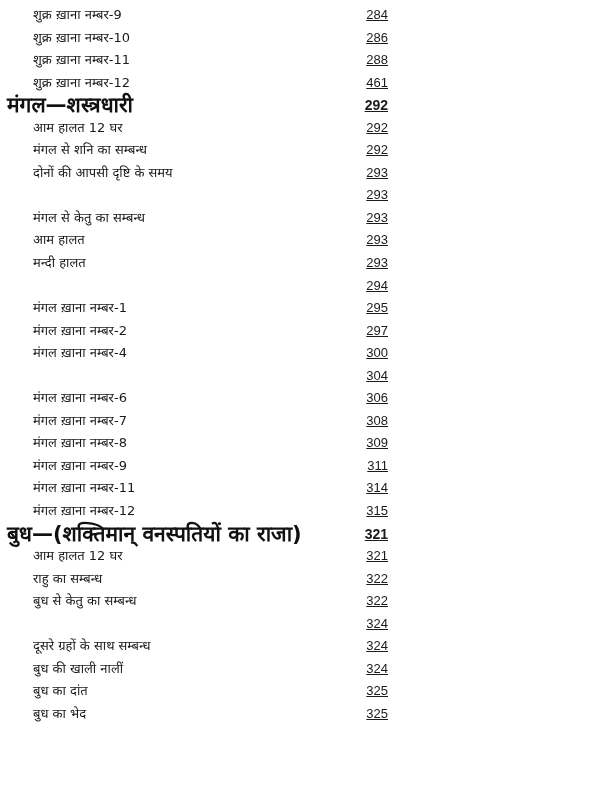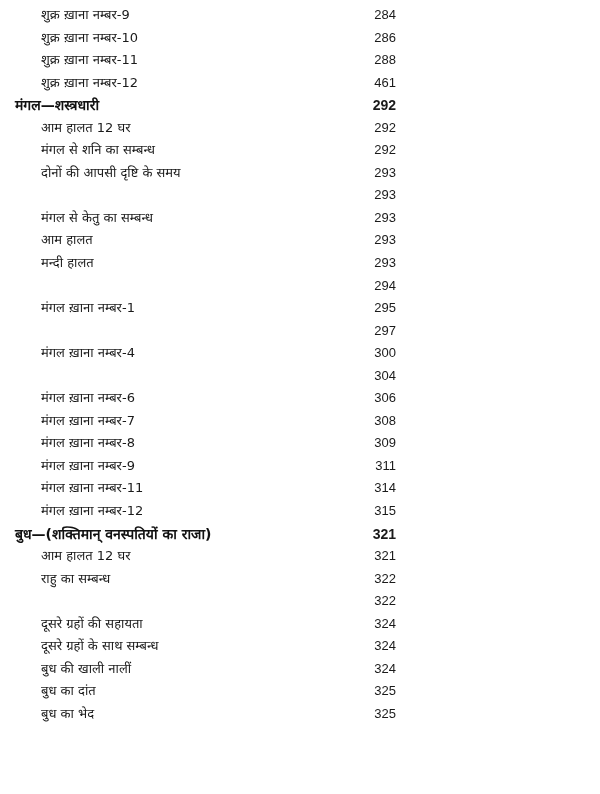--- a/index.html
+++ b/index.html
@@ -1,23 +1,23 @@
 <!DOCTYPE html>
 <html><head>
   <meta charset="utf-8">
   <style>
     html, body { margin: 0; padding: 0; background: #ffffff; }
     body { width: 600px; height: 794px; overflow: hidden; position: relative;
            font-family: "DejaVu Sans", sans-serif; color: #1a1a1a; }
-    .toc { position: absolute; left: 8px; top: 4px; width: 476px; }
+    .toc { position: absolute; left: 0; top: 4px; width: 476px; }
     .row { position: relative; height: 22.55px; line-height: 22px; }
     .row .title { position: absolute; left: 33px; font-size: 13px; white-space: nowrap; }
     .row .page { position: absolute; right: 88px; font-size: 13px; 
-                 font-family: "Liberation Sans", sans-serif; }
-    .row.section .title { left: 7px; font-size: 14px; font-weight: bold; color: #111; }
+                 font-family: "Liberation Sans", sans-serif; text-decoration: underline; }
+    .row.section .title { left: 7px; font-size: 21px; font-weight: bold; color: #111; }
     .row.section .page { font-weight: bold; font-size: 14px; }
   </style>
 </head>
 <body>
 
 <div class="toc" id="toc">
     <div class="row">
       <span class="title">शुक्र ख़ाना नम्बर-9</span>
       <span class="page">284</span>
     </div>
@@ -65,20 +65,21 @@
       <span class="page">293</span>
     </div>
     <div class="row">
       <span class="page">294</span>
     </div>
     <div class="row">
       <span class="title">मंगल ख़ाना नम्बर-1</span>
       <span class="page">295</span>
     </div>
     <div class="row">
+      <span class="title">मंगल ख़ाना नम्बर-2</span>
       <span class="page">297</span>
     </div>
     <div class="row">
       <span class="title">मंगल ख़ाना नम्बर-4</span>
       <span class="page">300</span>
     </div>
     <div class="row">
       <span class="page">304</span>
     </div>
     <div class="row">
@@ -111,24 +112,24 @@
     </div>
     <div class="row">
       <span class="title">आम हालत 12 घर</span>
       <span class="page">321</span>
     </div>
     <div class="row">
       <span class="title">राहु का सम्बन्ध</span>
       <span class="page">322</span>
     </div>
     <div class="row">
+      <span class="title">बुध से केतु का सम्बन्ध</span>
       <span class="page">322</span>
     </div>
     <div class="row">
-      <span class="title">दूसरे ग्रहों की सहायता</span>
       <span class="page">324</span>
     </div>
     <div class="row">
       <span class="title">दूसरे ग्रहों के साथ सम्बन्ध</span>
       <span class="page">324</span>
     </div>
     <div class="row">
       <span class="title">बुध की खाली नालीं</span>
       <span class="page">324</span>
     </div>

